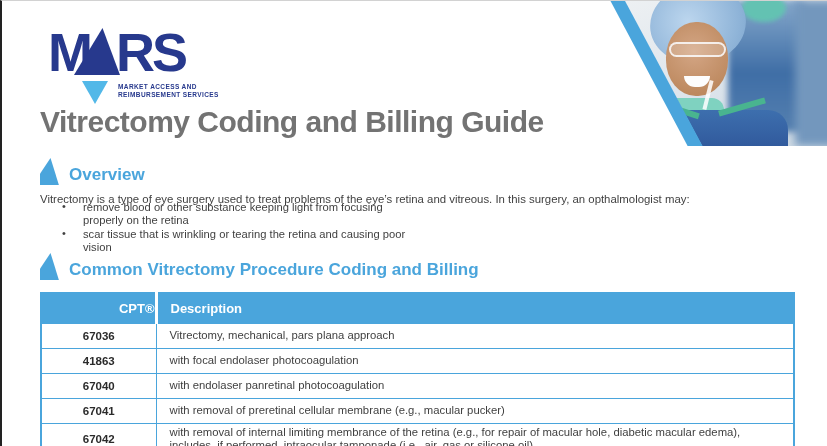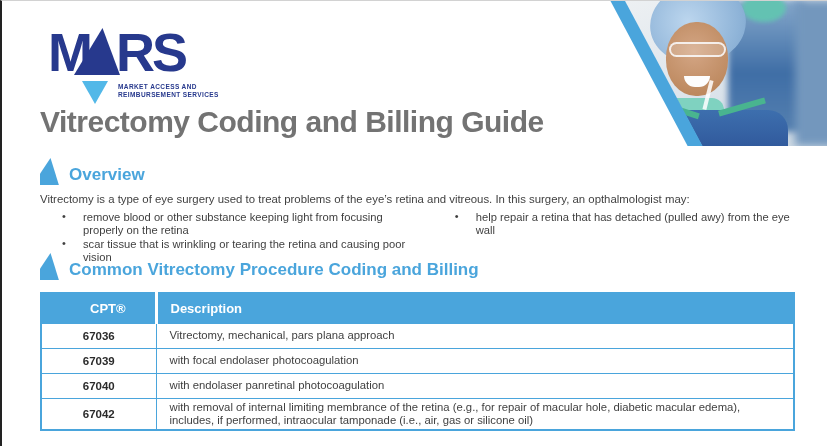--- a/index.html
+++ b/index.html
@@ -57,34 +57,34 @@
   .section-head { position:absolute; left:38px; display:flex; align-items:flex-end; gap:8px; }
   .sail-icon { width:21px; height:27px; background:#4AA5DC;
                clip-path:polygon(50% 0%, 90% 100%, 0% 100%, 0% 58%); flex:none; }
   .section-head h2 { margin:0; font-size:17px; font-weight:700; color:#4AA5DC; }
   #overview-head { top:157px; }
   #coding-head { top:252px; }
 
   .intro { position:absolute; left:38px; top:192px; width:720px; margin:0;
            font-size:11.4px; line-height:13px; color:#3F3F3F; }
 
-  .bullets { position:absolute; left:38px; top:210px; display:flex; width:770px; }
+  .bullets { position:absolute; left:38px; top:200px; display:flex; width:770px;align-items:center; }
   .bullets ul { list-style:none; margin:0; padding:0; }
   .bullets li { position:relative; padding-left:23px; font-size:11.2px; line-height:12.6px;
                 color:#3F3F3F; margin-bottom:2px; white-space:pre-line; }
   .bullets li::before { content:"\2022"; position:absolute; left:2px; top:-1px; font-size:11px; color:#3F3F3F; }
   .bullets .col-left  { width:385px; padding-left:20px; }
   .bullets .col-right { padding-left:30px; }
 
   
   .table-wrap { position:absolute; left:38px; top:291px; width:755px; }
   table { border-collapse:collapse; width:100%; table-layout:fixed; border:2px solid #4AA5DC; }
   thead th { background:#4AA5DC; color:#ffffff; font-size:13px; font-weight:700;
              height:30px; padding:0; }
-  th.code-h { width:115px; border-right:3px solid #ffffff; text-align:left;padding-left:48px; }
+  th.code-h { width:115px; border-right:3px solid #ffffff; text-align:right;padding-left:48px; }
   th.desc-h { text-align:left; padding-left:13px;margin-left:12px; }
   tbody td { border:1.5px solid #4AA5DC; background:#ffffff; height:25px; padding:2px 12px;
              font-size:11.3px; color:#3F3F3F; vertical-align:middle; }
   tbody td.code { text-align:center; font-weight:700; color:#2b2b2b; font-size:11.5px; }
   tbody td.desc { padding-left:13px; padding-right:12px; line-height:13px; }
 </style>
 </head>
 <body>
 
 <div class="logo">
@@ -129,21 +129,20 @@
 
 <p class="intro">Vitrectomy is a type of eye surgery used to treat problems of the eye’s retina and vitreous. In this surgery, an opthalmologist may:</p>
 
 <div class="bullets">
   <ul class="col-left">
       <li>remove blood or other substance keeping light from focusing
 properly on the retina</li>
       <li>scar tissue that is wrinkling or tearing the retina and causing poor vision</li>
     </ul>
   <ul class="col-right">
-      <li>help repair a retina that has detached (pulled awy) from the eye wall</li>
     </ul>
 </div>
 
 <div class="section-head" id="coding-head">
   <div class="sail-icon"></div>
   <h2>Common Vitrectomy Procedure Coding and Billing</h2>
 </div>
 
 <div class="table-wrap">
   <table>
@@ -152,26 +151,30 @@
         <th class="code-h">CPT®</th>
         <th class="desc-h">Description</th>
       </tr>
     </thead>
     <tbody>
         <tr>
           <td class="code">67036</td>
           <td class="desc">Vitrectomy, mechanical, pars plana approach</td>
         </tr>
         <tr>
-          <td class="code">67039</td>
+          <td class="code">41863</td>
           <td class="desc">with focal endolaser photocoagulation</td>
         </tr>
         <tr>
           <td class="code">67040</td>
           <td class="desc">with endolaser panretinal photocoagulation</td>
+        </tr>
+        <tr>
+          <td class="code">67041</td>
+          <td class="desc">with removal of preretinal cellular membrane (e.g., macular pucker)</td>
         </tr>
         <tr>
           <td class="code">67042</td>
           <td class="desc">with removal of internal limiting membrance of the retina (e.g., for repair of macular hole, diabetic macular edema), includes, if performed, intraocular tamponade (i.e., air, gas or silicone oil)</td>
         </tr>
       </tbody>
   </table>
 </div>
 
 </body></html>

